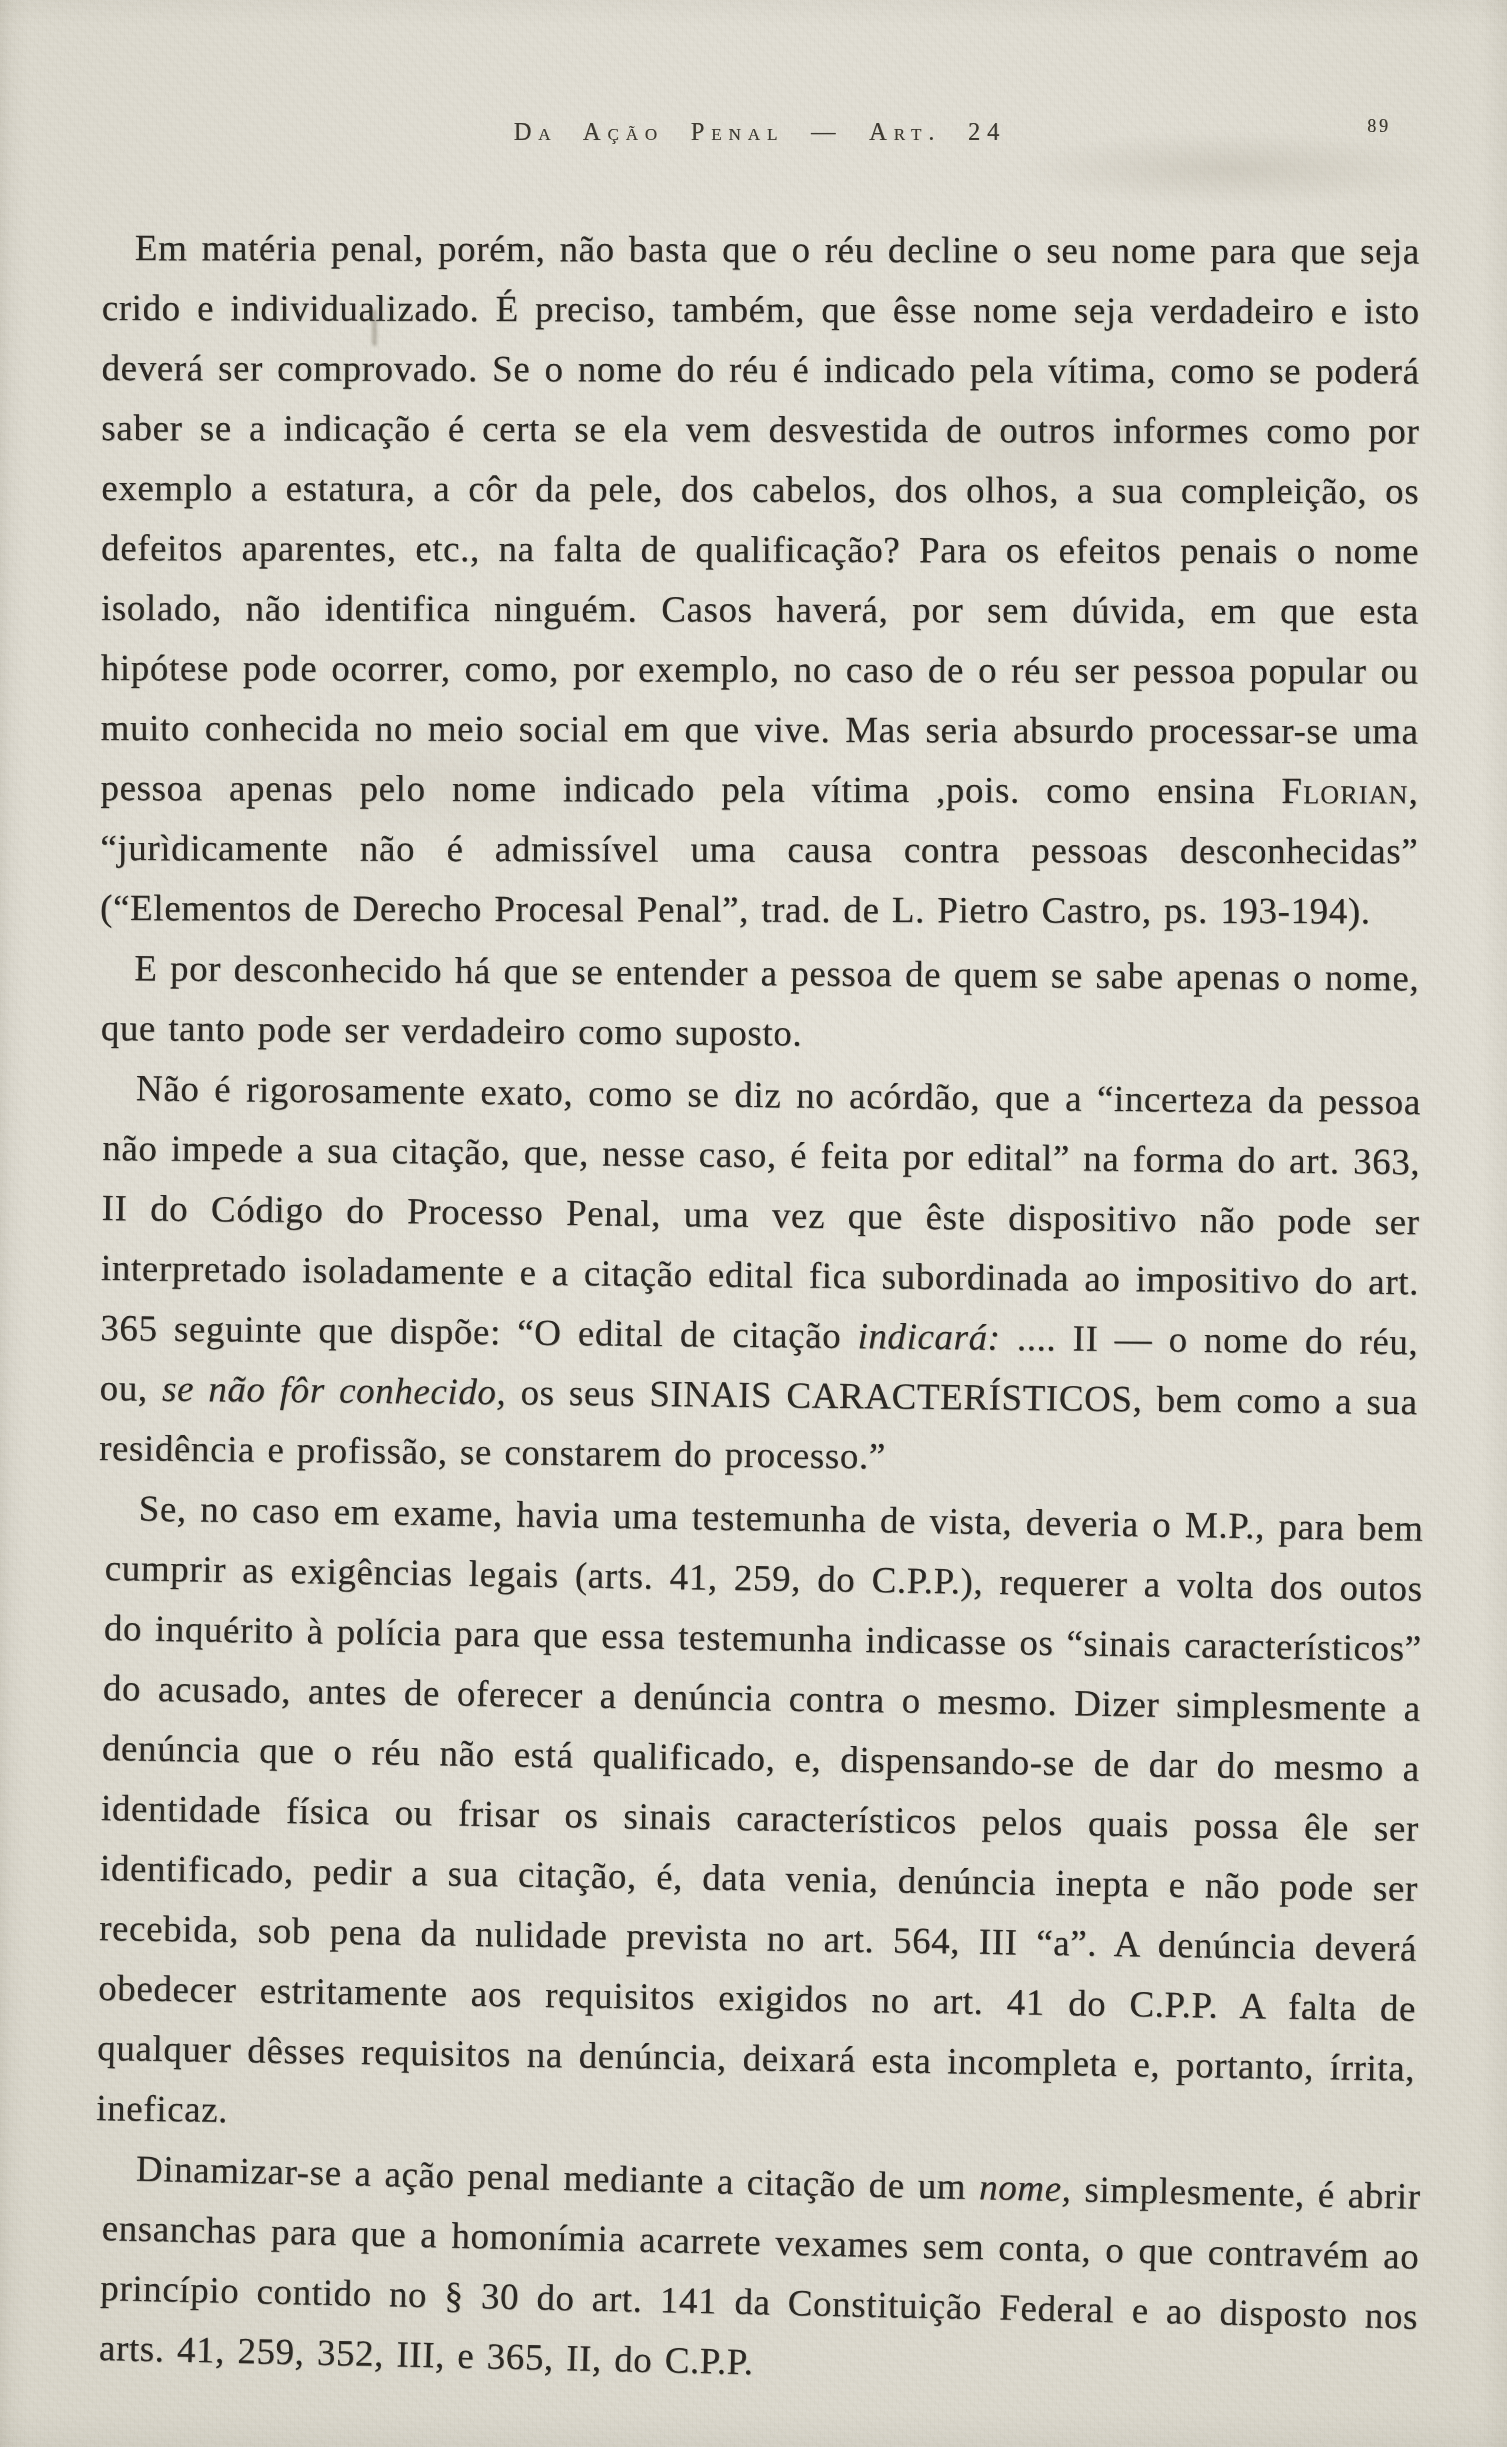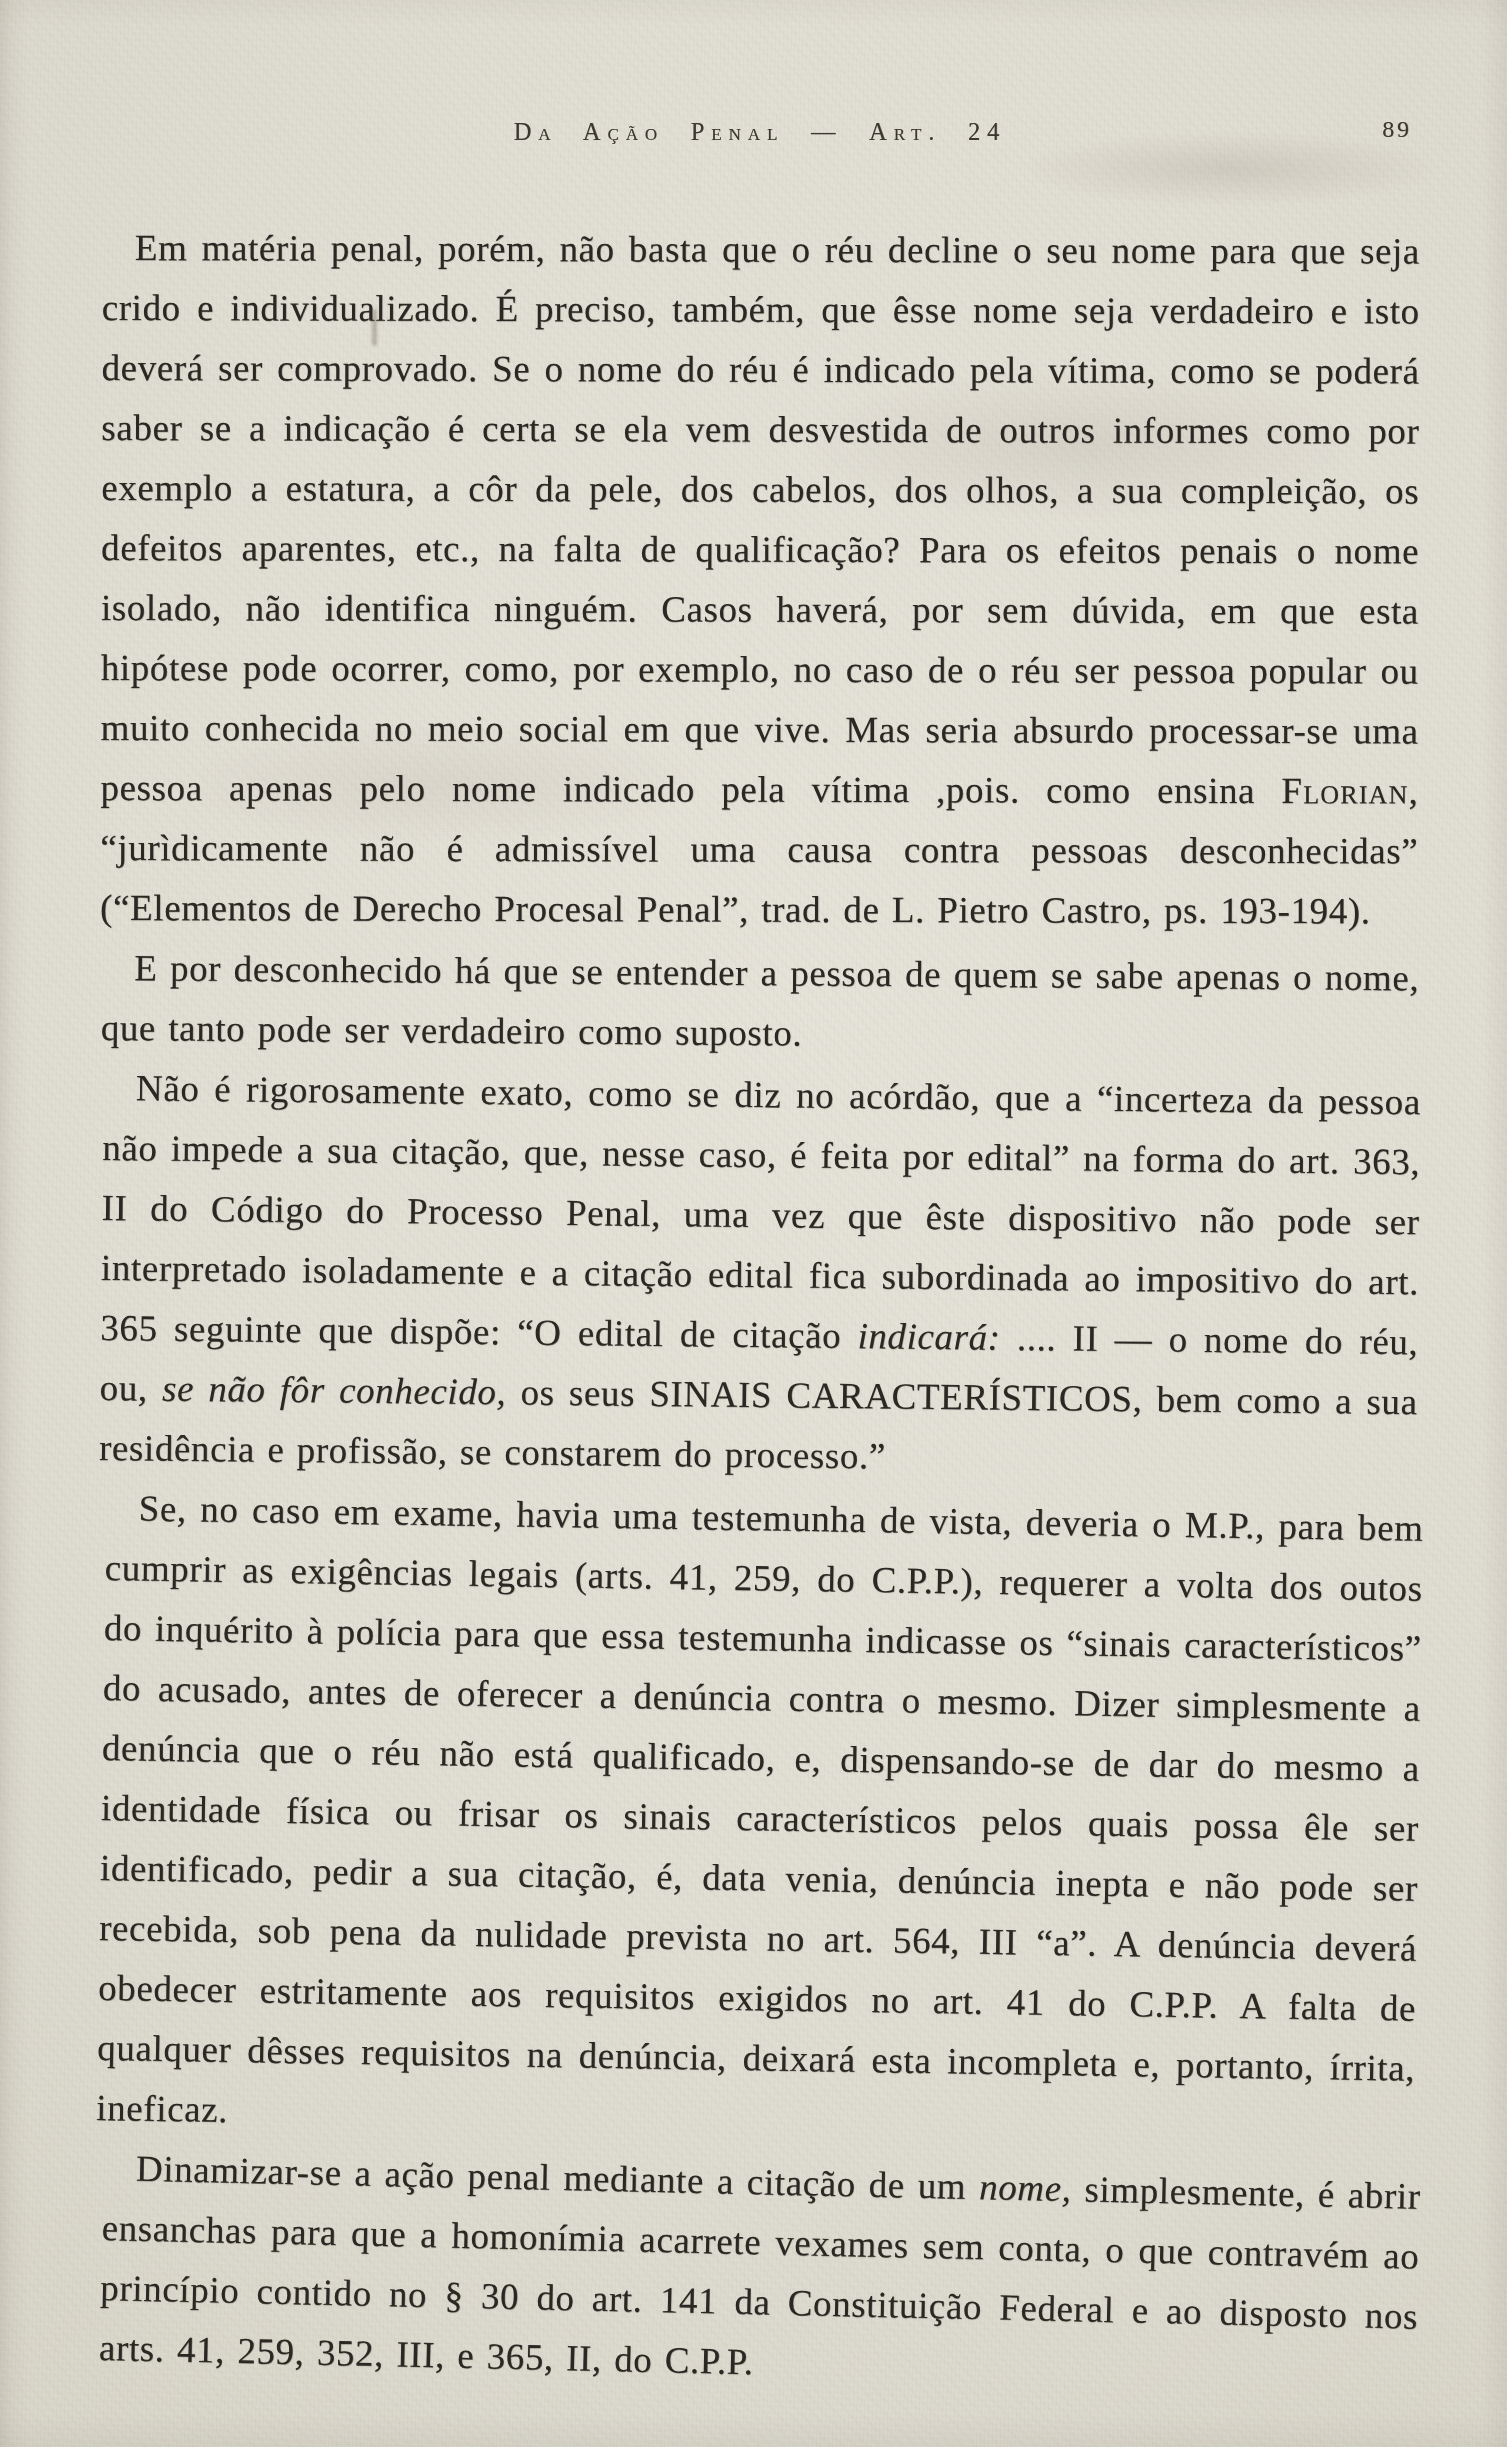--- a/index.html
+++ b/index.html
@@ -42,22 +42,22 @@
     font-variant: small-caps;
     font-size: 24.5px;
     letter-spacing: 6.9px;
     word-spacing: 13.7px;
     color: #3c382f;
     white-space: nowrap;
     text-shadow: 0.3px 0.4px 0.5px rgba(60,56,47,0.5);
   }
   .page-number {
     position: absolute;
-    right: 7px; top: -2px;
-    font-size: 24px;
+    right: 28px; top: -2px;
+    font-size: 18px;
     letter-spacing: 2.9px;
     color: #3c382f;
     text-shadow: 0.3px 0.4px 0.5px rgba(60,56,47,0.5);
   }
   .body-text {
     position: absolute;
     top: 218px; left: 101px; width: 1318px;
     text-align: justify;
     font-size: 37px;
     line-height: 60px;

